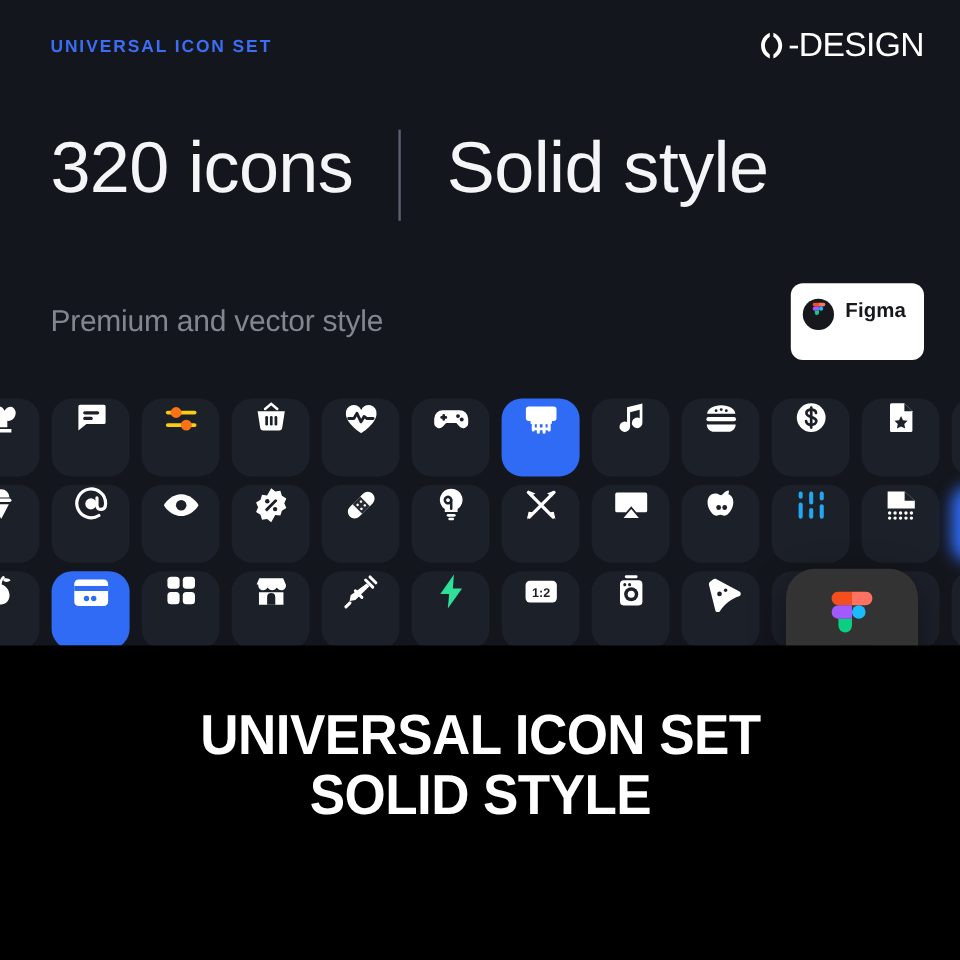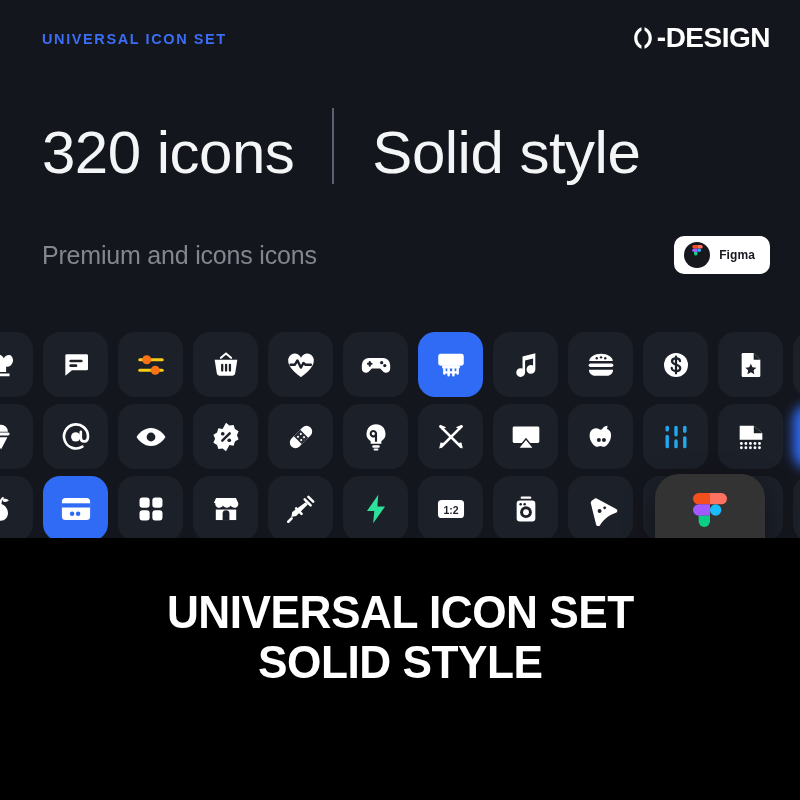--- a/index.html
+++ b/index.html
@@ -20,66 +20,66 @@
   .eyebrow {
     position:absolute; left:42px; top:31px;
     font-size:14.5px; font-weight:700; letter-spacing:1.6px;
     color:#3b6ef5; text-transform:uppercase;
     font-family:"Liberation Sans", sans-serif;
   }
 
   .brand {
     position:absolute; right:30px; top:24px;
     display:flex; align-items:center; gap:2px;
-    color:#ffffff; font-size:28px; font-weight:700; letter-spacing:-0.5px;
+    color:#ffffff; font-size:28px; font-weight:400; letter-spacing:-0.5px;
   }
   .brand-mark { display:flex; align-items:center; margin-right:1px; }
   .brand-text { line-height:1; }
 
   
   .headline {
     position:absolute; left:42px; top:108px;
-    display:flex; align-items:flex-end; gap:0px;
+    display:flex; align-items:flex-start; gap:0px;
   }
   .headline-count, .headline-style {
     color:#f4f5f7; font-size:60px; font-weight:300; letter-spacing:-0.5px;
     line-height:1.05; white-space:nowrap;
   }
   .headline-divider {
     width:2px; height:76px; background:#5c6070;
     margin:0 38px; flex:0 0 auto;
   }
 
   
   .subrow {
     position:absolute; left:42px; right:30px; top:236px;
     display:flex; align-items:center; justify-content:space-between;
   }
   .subtitle { color:#83868f; font-size:25px; font-weight:400; letter-spacing:-0.2px; }
   .badges { display:flex; align-items:center; gap:10px; }
   .badge {
-    height:38px; border-radius:10px; display:flex; align-items:center;
-    padding:0 15px; font-size:12px; font-weight:600; letter-spacing:0.1px;
+    height:38px; border-radius:10px; display:flex; align-items:flex-start;
+    padding:13px 15px; font-size:17px; font-weight:600; letter-spacing:0.1px;
   }
   .badge-figma { background:#ffffff; color:#16181d; gap:9px; padding-left:10px; }
   .badge-dark { background:#1f222b; color:#e9eaee; }
   .figma-chip {
     width:26px; height:26px; border-radius:50%; background:#16181d;
     display:flex; align-items:center; justify-content:center; flex:0 0 auto;
   }
 
   
   .grid-wrap { position:absolute; left:0; top:332px; width:800px; height:206px; }
   .grid-row { position:absolute; left:-32px; display:flex; gap:10px; }
   .r1 { top:0; }
   .r2 { top:72px; }
   .r3 { top:144px; }
   .tile {
     width:65px; height:65px; border-radius:17px; background:#1c2029;
-    display:flex; align-items:center; justify-content:center; flex:0 0 auto;
+    display:flex; justify-content:center; flex:0 0 auto;
     position:relative;
   }
   .tile.accent { background:#2f6bf5; }
   .tile.blur { filter:blur(6px); }
   .tile svg { display:block; }
 
   
   .figma-card {
     position:absolute; left:655px; top:474px; width:110px; height:110px;
     border-radius:24px; background:#333333;
@@ -119,21 +119,21 @@
       <span class="brand-text">-DESIGN</span>
     </div>
 
     <div class="headline">
       <div class="headline-count">320 icons</div>
       <div class="headline-divider"></div>
       <div class="headline-style">Solid style</div>
     </div>
 
     <div class="subrow">
-      <div class="subtitle">Premium and icons icons</div>
+      <div class="subtitle">Premium and vector style</div>
       <div class="badges">
         <div class="badge badge-figma">
           <span class="figma-chip">
             <svg width="15" height="21" viewBox="0 0 12 18" aria-hidden="true">
               <path d="M3 0h3v3H3a1.5 1.5 0 0 1 0-3z" fill="#f24e1e"></path>
               <path d="M6 0h3a1.5 1.5 0 0 1 0 3H6V0z" fill="#ff7262"></path>
               <path d="M3 3h3v3H3a1.5 1.5 0 0 1 0-3z" fill="#a259ff"></path>
               <circle cx="7.5" cy="4.5" r="1.5" fill="#1abcfe"></circle>
               <path d="M3 6h3v1.5a1.5 1.5 0 1 1-3 0V6z" fill="#0acf83"></path>
             </svg>

